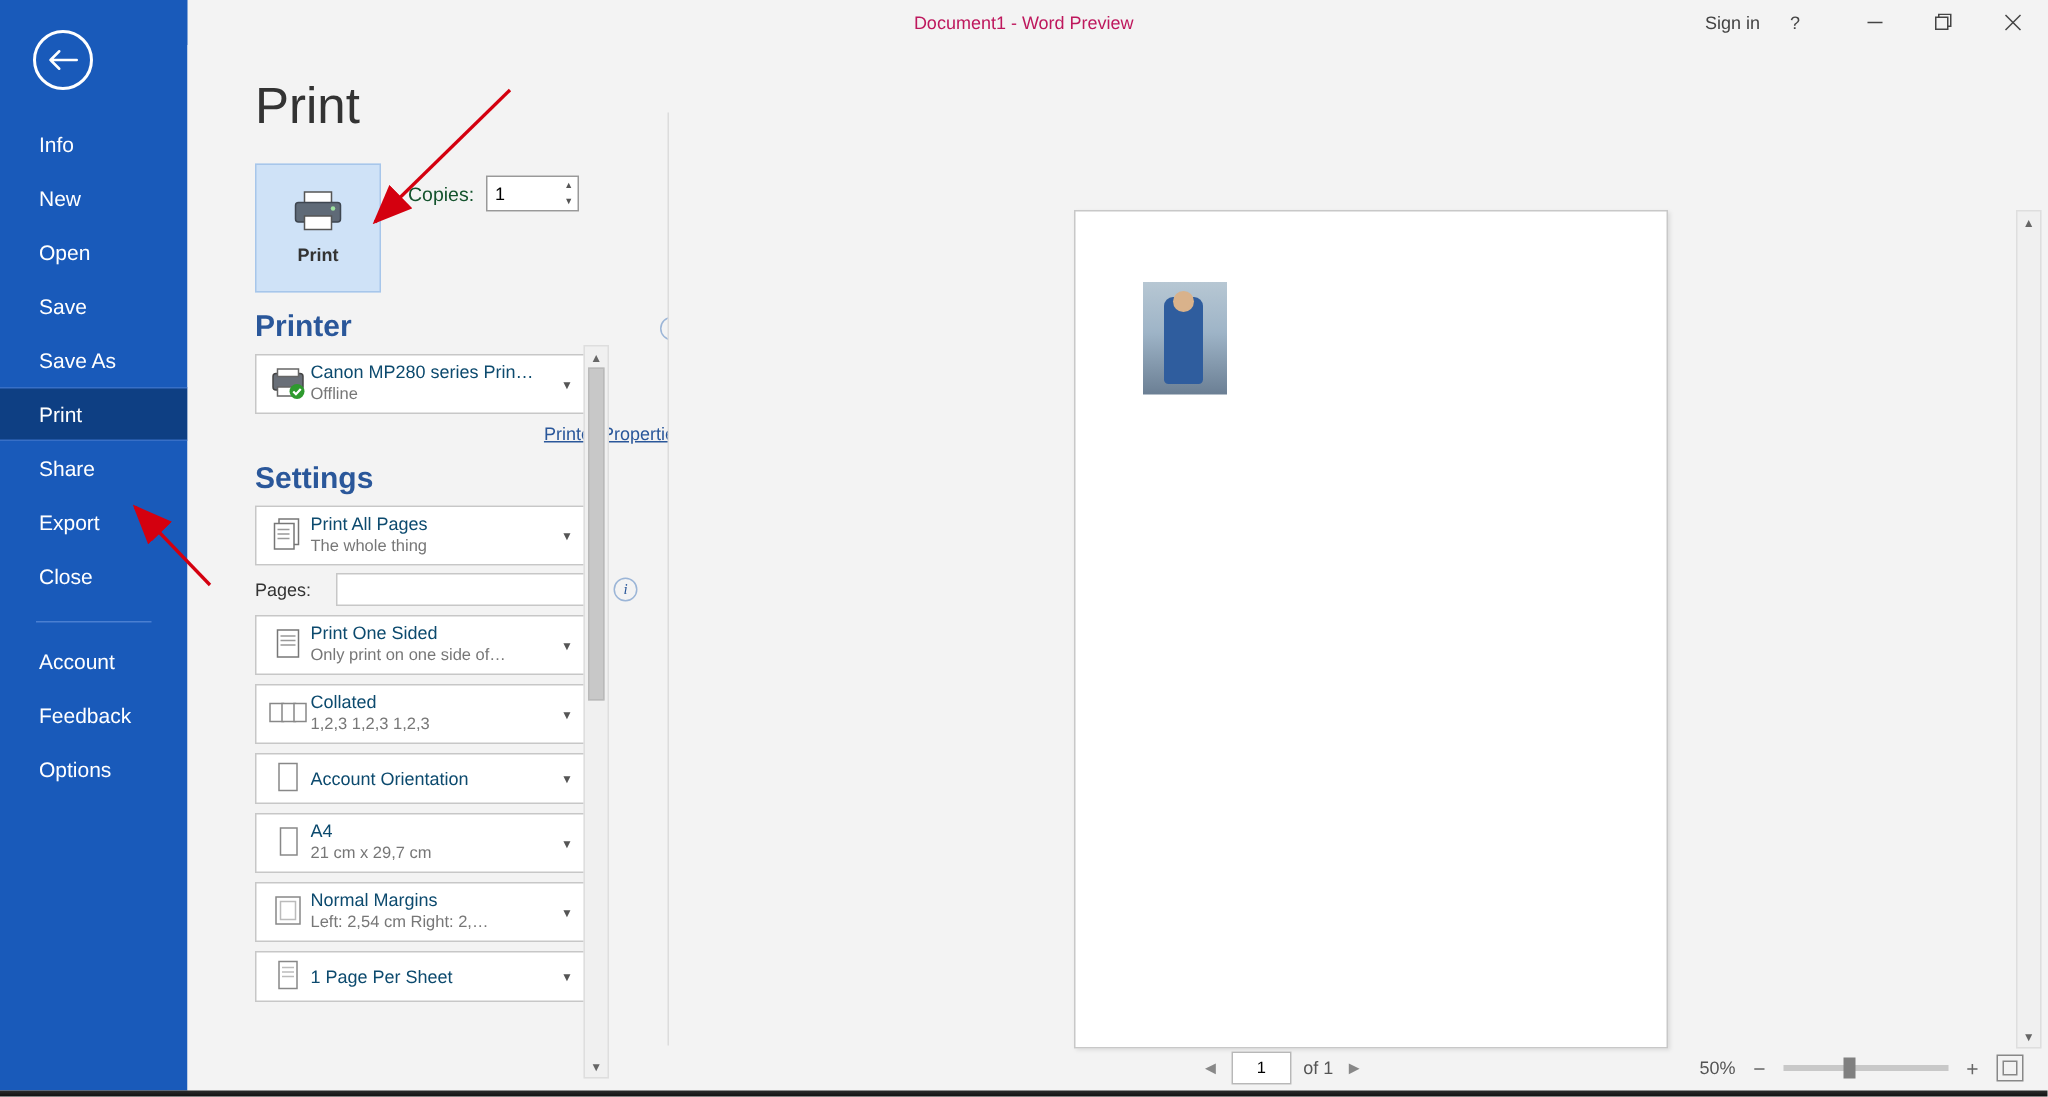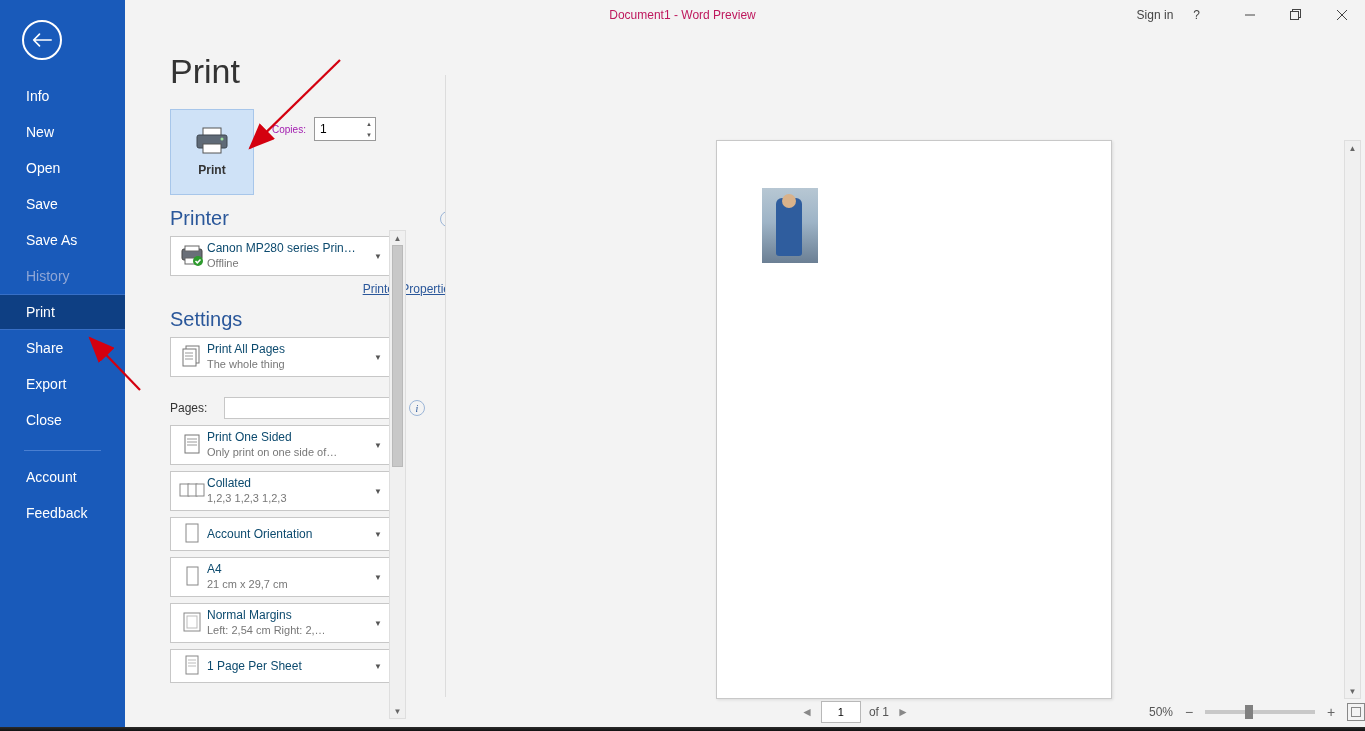--- a/index.html
+++ b/index.html
@@ -22,58 +22,58 @@
   
   .main{position:absolute;top:30px;left:125px;right:0;bottom:4px;background:#f3f3f3}
   .mainInner{position:relative;height:100%}
   
   .leftCol{position:absolute;top:0;left:0;bottom:0;width:290px;padding-left:45px;padding-right:15px}
   .hPrint{font-size:34px;font-weight:300;color:#333;margin:22px 0 18px}
   .printRow{display:flex;align-items:flex-start;gap:18px;margin-bottom:10px}
   .printBtn{width:82px;height:84px;background:#cfe2f7;border:1px solid #a7c6ea;display:flex;flex-direction:column;align-items:center;justify-content:center;gap:8px;cursor:pointer}
   .printBtn .lbl{font-size:12px;font-weight:600;color:#333}
   .copiesWrap{display:flex;align-items:center;gap:8px;margin-top:8px}
-  .copiesWrap .cLbl{font-size:10px;color:#a21caf}
+  .copiesWrap .cLbl{font-size:13px;color:#14532d}
   .spinBox{position:relative;width:60px;height:22px;border:1px solid #999;background:#fff}
   .spinBox input{border:none;width:45px;height:20px;padding:0 4px;font-size:12px;outline:none;position:absolute;top:1px;left:1px}
   .spinBox .spBtns{position:absolute;right:0;top:0;bottom:0;width:12px;display:flex;flex-direction:column}
   .spinBox .spBtns div{flex:1;font-size:6px;display:flex;align-items:center;justify-content:center;color:#555;cursor:pointer}
   .secHeader{display:flex;align-items:center;justify-content:space-between;margin-top:12px;margin-right:4px}
-  .secTitle{font-size:20px;color:#2a579a;font-weight:400}
+  .secTitle{font-size:20px;color:#2a579a;font-weight:700}
   .infoCircle{width:14px;height:14px;border:1px solid #9bb5d7;color:#2a579a;font-family:Georgia,serif;font-style:italic;font-size:10px;border-radius:50%;display:flex;align-items:center;justify-content:center;cursor:pointer}
   .dd{width:208px;border:1px solid #c7c7c7;background:#fff;display:flex;align-items:center;padding:4px 6px;position:relative;cursor:pointer;margin-top:6px}
   .dd .ddIcon{width:30px;display:flex;align-items:center;justify-content:center;flex-shrink:0}
   .dd .ddTxt{flex:1;overflow:hidden;line-height:15px}
   .dd .ddTxt .l1{font-size:12px;color:#0c4a6e;white-space:nowrap;overflow:hidden;text-overflow:ellipsis}
   .dd .ddTxt .l2{font-size:11px;color:#777;white-space:nowrap;overflow:hidden;text-overflow:ellipsis}
   .dd .ddArr{width:14px;font-size:8px;color:#555;display:flex;align-items:center;justify-content:center}
   .linkR{text-align:right;font-size:12px;margin:6px 4px 0 0}
   .linkR a{color:#2a579a;text-decoration:underline;cursor:pointer}
-  .pagesRow{display:flex;align-items:center;gap:18px;margin-top:20px}
+  .pagesRow{display:flex;align-items:center;gap:18px;margin-top:5px}
   .pagesRow .pLbl{width:36px;font-size:12px;color:#333}
   .pagesRow input{flex:1;max-width:157px;height:20px;border:1px solid #c7c7c7;padding:0 4px;font-size:12px;outline:none}
   
   .scrollStub{position:absolute;top:200px;left:264px;width:15px;bottom:8px;background:#f0f0f0;border:1px solid #dedede}
   .scrollStub .thumb{position:absolute;top:14px;left:2px;right:2px;height:220px;background:#c8c8c8;border:1px solid #b9b9b9}
   .scrollStub .arrUp,.scrollStub .arrDn{position:absolute;left:0;right:0;height:14px;font-size:8px;color:#666;display:flex;align-items:center;justify-content:center;cursor:pointer}
   .scrollStub .arrUp{top:0}.scrollStub .arrDn{bottom:0}
   .vDivider{position:absolute;top:45px;left:320px;bottom:30px;width:1px;background:#dcdcdc}
   
   .preview{position:absolute;top:0;left:321px;right:0;bottom:0;background:#f3f3f3}
   .page{position:absolute;top:110px;left:270px;width:394px;height:557px;background:#fff;border:1px solid #c8c8c8;box-shadow:1px 1px 3px rgba(0,0,0,.1)}
   .page .imgHolder{position:absolute;top:47px;left:45px;width:56px;height:75px;background:linear-gradient(180deg,#b7c7d3 0%,#9eb4c7 45%,#6b7f94 100%);overflow:hidden}
   .page .imgHolder .subj{position:absolute;top:10px;left:14px;width:26px;height:58px;background:#2f5d9e;border-radius:6px 6px 3px 3px}
   .page .imgHolder .head{position:absolute;top:6px;left:20px;width:14px;height:14px;border-radius:50%;background:#d9b28b}
   
   .pFoot{position:absolute;left:0;right:0;bottom:0;height:30px;display:flex;align-items:center}
   .pNav{position:absolute;left:355px;display:flex;align-items:center;gap:8px}
   .pNav .navBtn{font-size:12px;color:#888;cursor:pointer}
   .pNav input{width:34px;height:18px;border:1px solid #b8b8b8;text-align:center;font-size:11px}
   .pNav .ofTxt{font-size:12px;color:#555}
-  .zoomBlk{position:absolute;right:0;display:flex;align-items:center;gap:8px}
+  .zoomBlk{position:absolute;right:16px;display:flex;align-items:center;gap:8px}
   .zoomBlk .zPct{font-size:12px;color:#555}
   .zoomBlk .zBtn{width:16px;height:16px;font-size:14px;color:#666;display:flex;align-items:center;justify-content:center;cursor:pointer}
   .zSlider{width:110px;height:4px;background:#c8c8c8;position:relative}
   .zSlider .zHandle{position:absolute;top:-5px;left:40px;width:8px;height:14px;background:#808080;cursor:pointer}
   .fitIcon{width:16px;height:16px;border:1px solid #888;position:relative;cursor:pointer}
   .fitIcon:before{content:"";position:absolute;inset:3px;border:1px solid #888}
   
   .rScroll{position:absolute;top:110px;right:4px;width:15px;height:557px;background:#f0f0f0;border:1px solid #dedede}
   .rScroll .arrUp,.rScroll .arrDn{position:absolute;left:0;right:0;height:14px;font-size:8px;color:#666;display:flex;align-items:center;justify-content:center;cursor:pointer}
   .rScroll .arrUp{top:0}.rScroll .arrDn{bottom:0}
@@ -117,28 +117,28 @@
     <svg viewBox="0 0 24 16">
         <path d="M9 1 L2 8 L9 15 M2 8 H23" stroke="#fff" stroke-width="2" fill="none" stroke-linecap="round" stroke-linejoin="round"></path>
       </svg>
   </div>
   <div class="sbList">
     <div class="sbItem">Info</div>
     <div class="sbItem">New</div>
     <div class="sbItem">Open</div>
     <div class="sbItem">Save</div>
     <div class="sbItem">Save As</div>
-    <div class="sbItem history">History</div>
     <div class="sbItem sel">Print</div>
     <div class="sbItem">Share</div>
     <div class="sbItem">Export</div>
     <div class="sbItem">Close</div>
     <div class="sbSep"></div>
     <div class="sbItem">Account</div>
     <div class="sbItem">Feedback</div>
+    <div class="sbItem">Options</div>
   </div>
 </div>
 
 <div class="main">
  <div class="mainInner">
 
   <div class="leftCol">
     <div class="hPrint">Print</div>
     <div class="printRow">
       <div class="printBtn">

